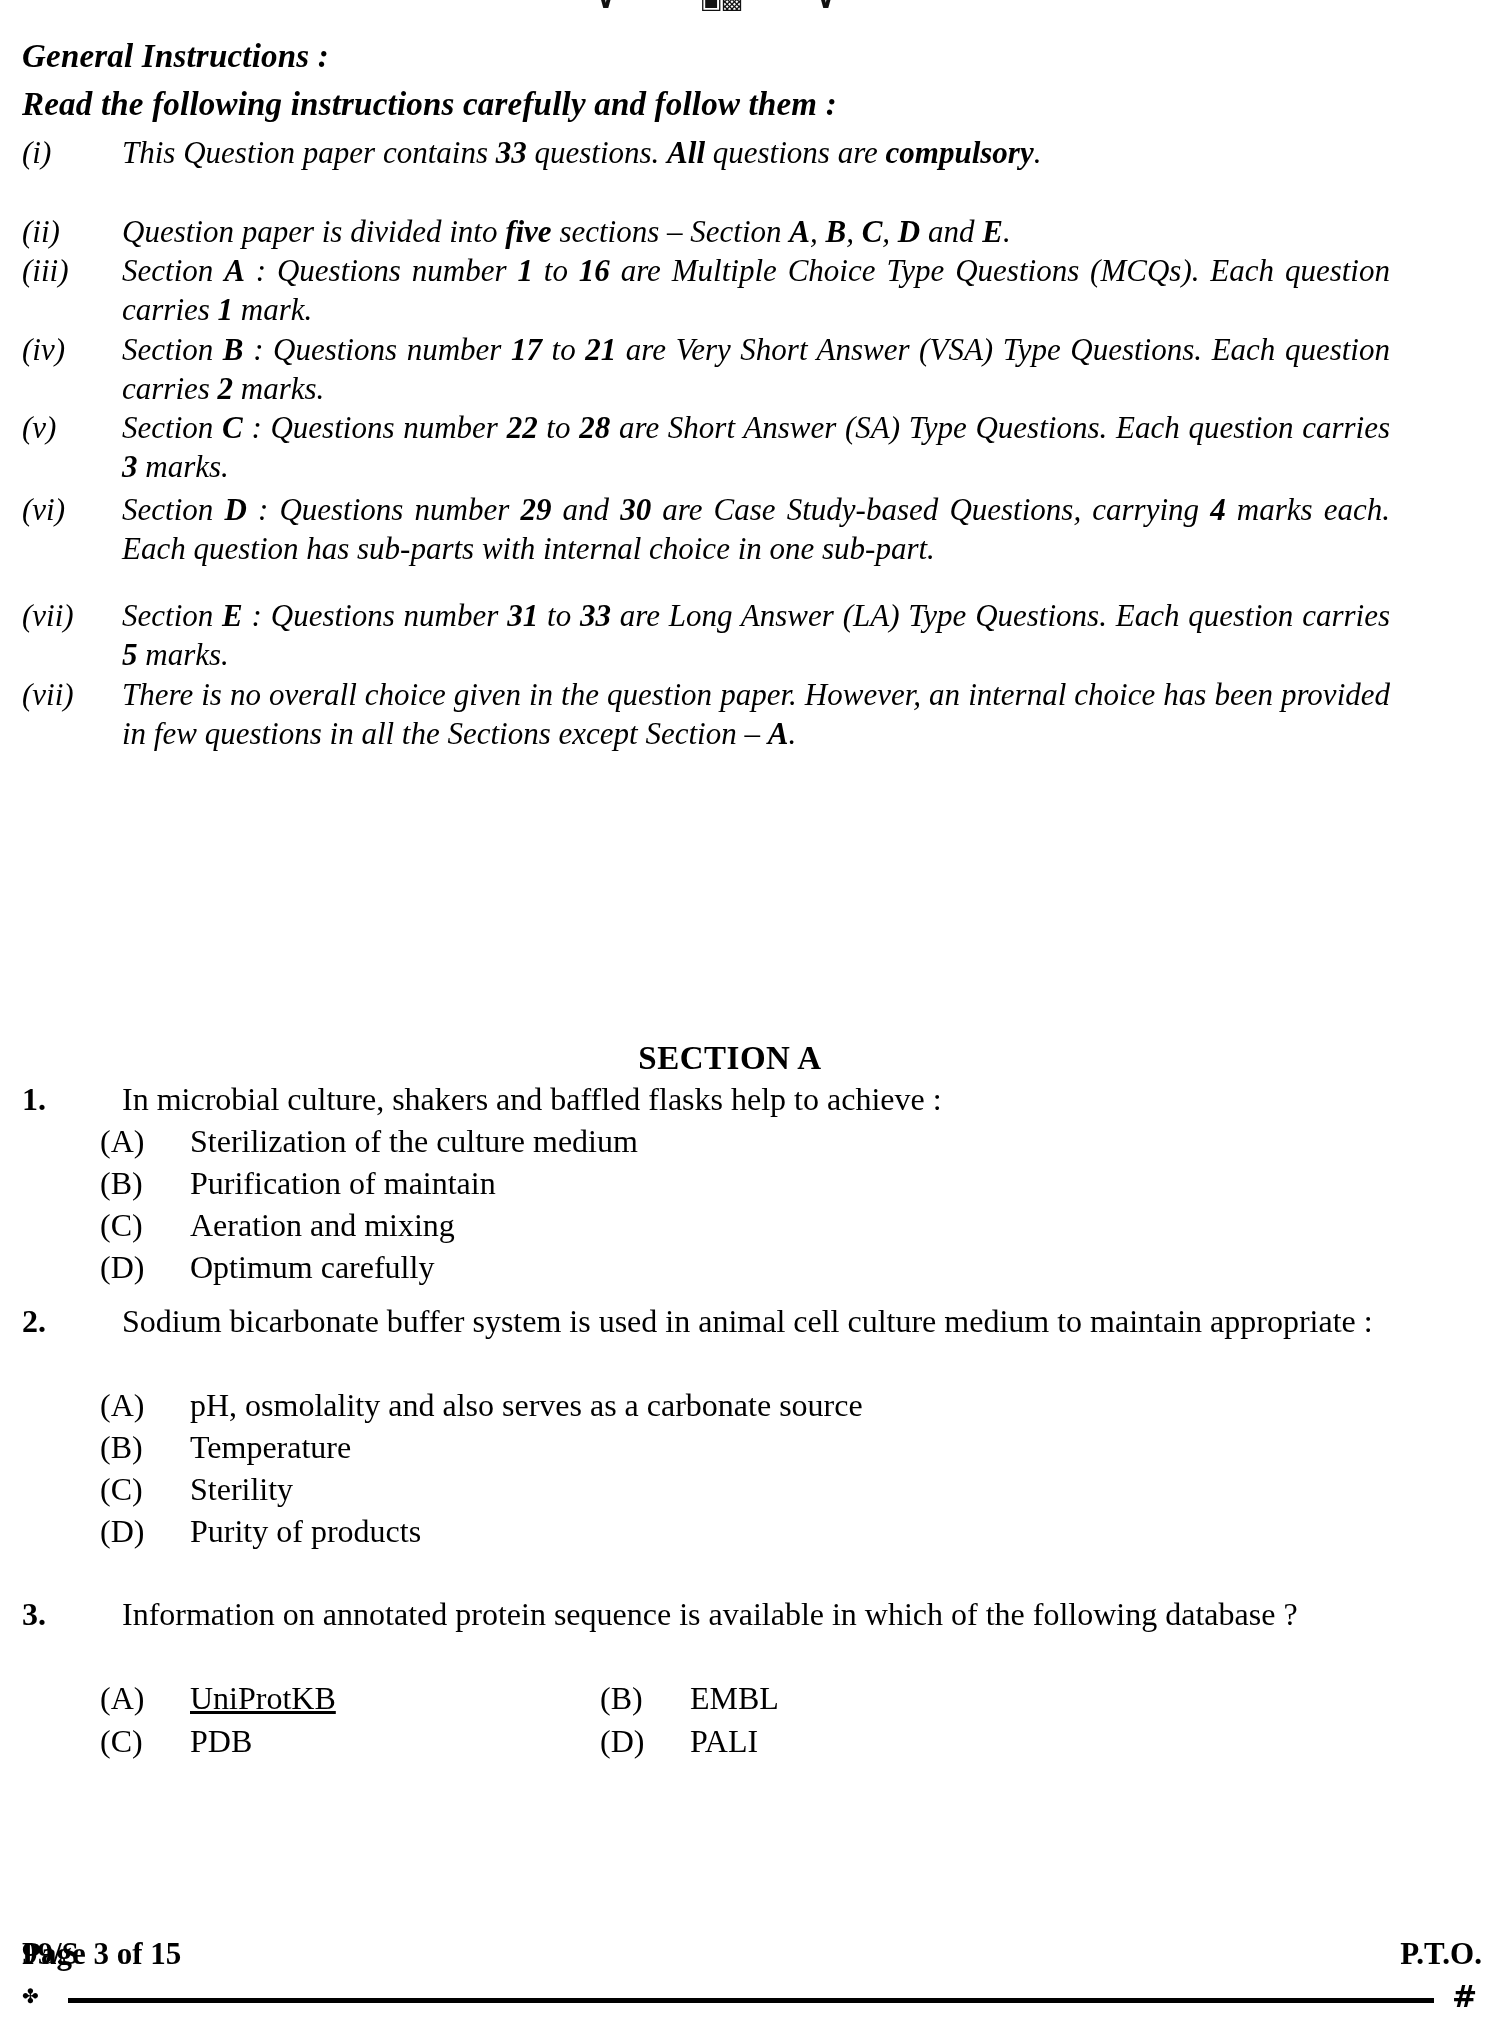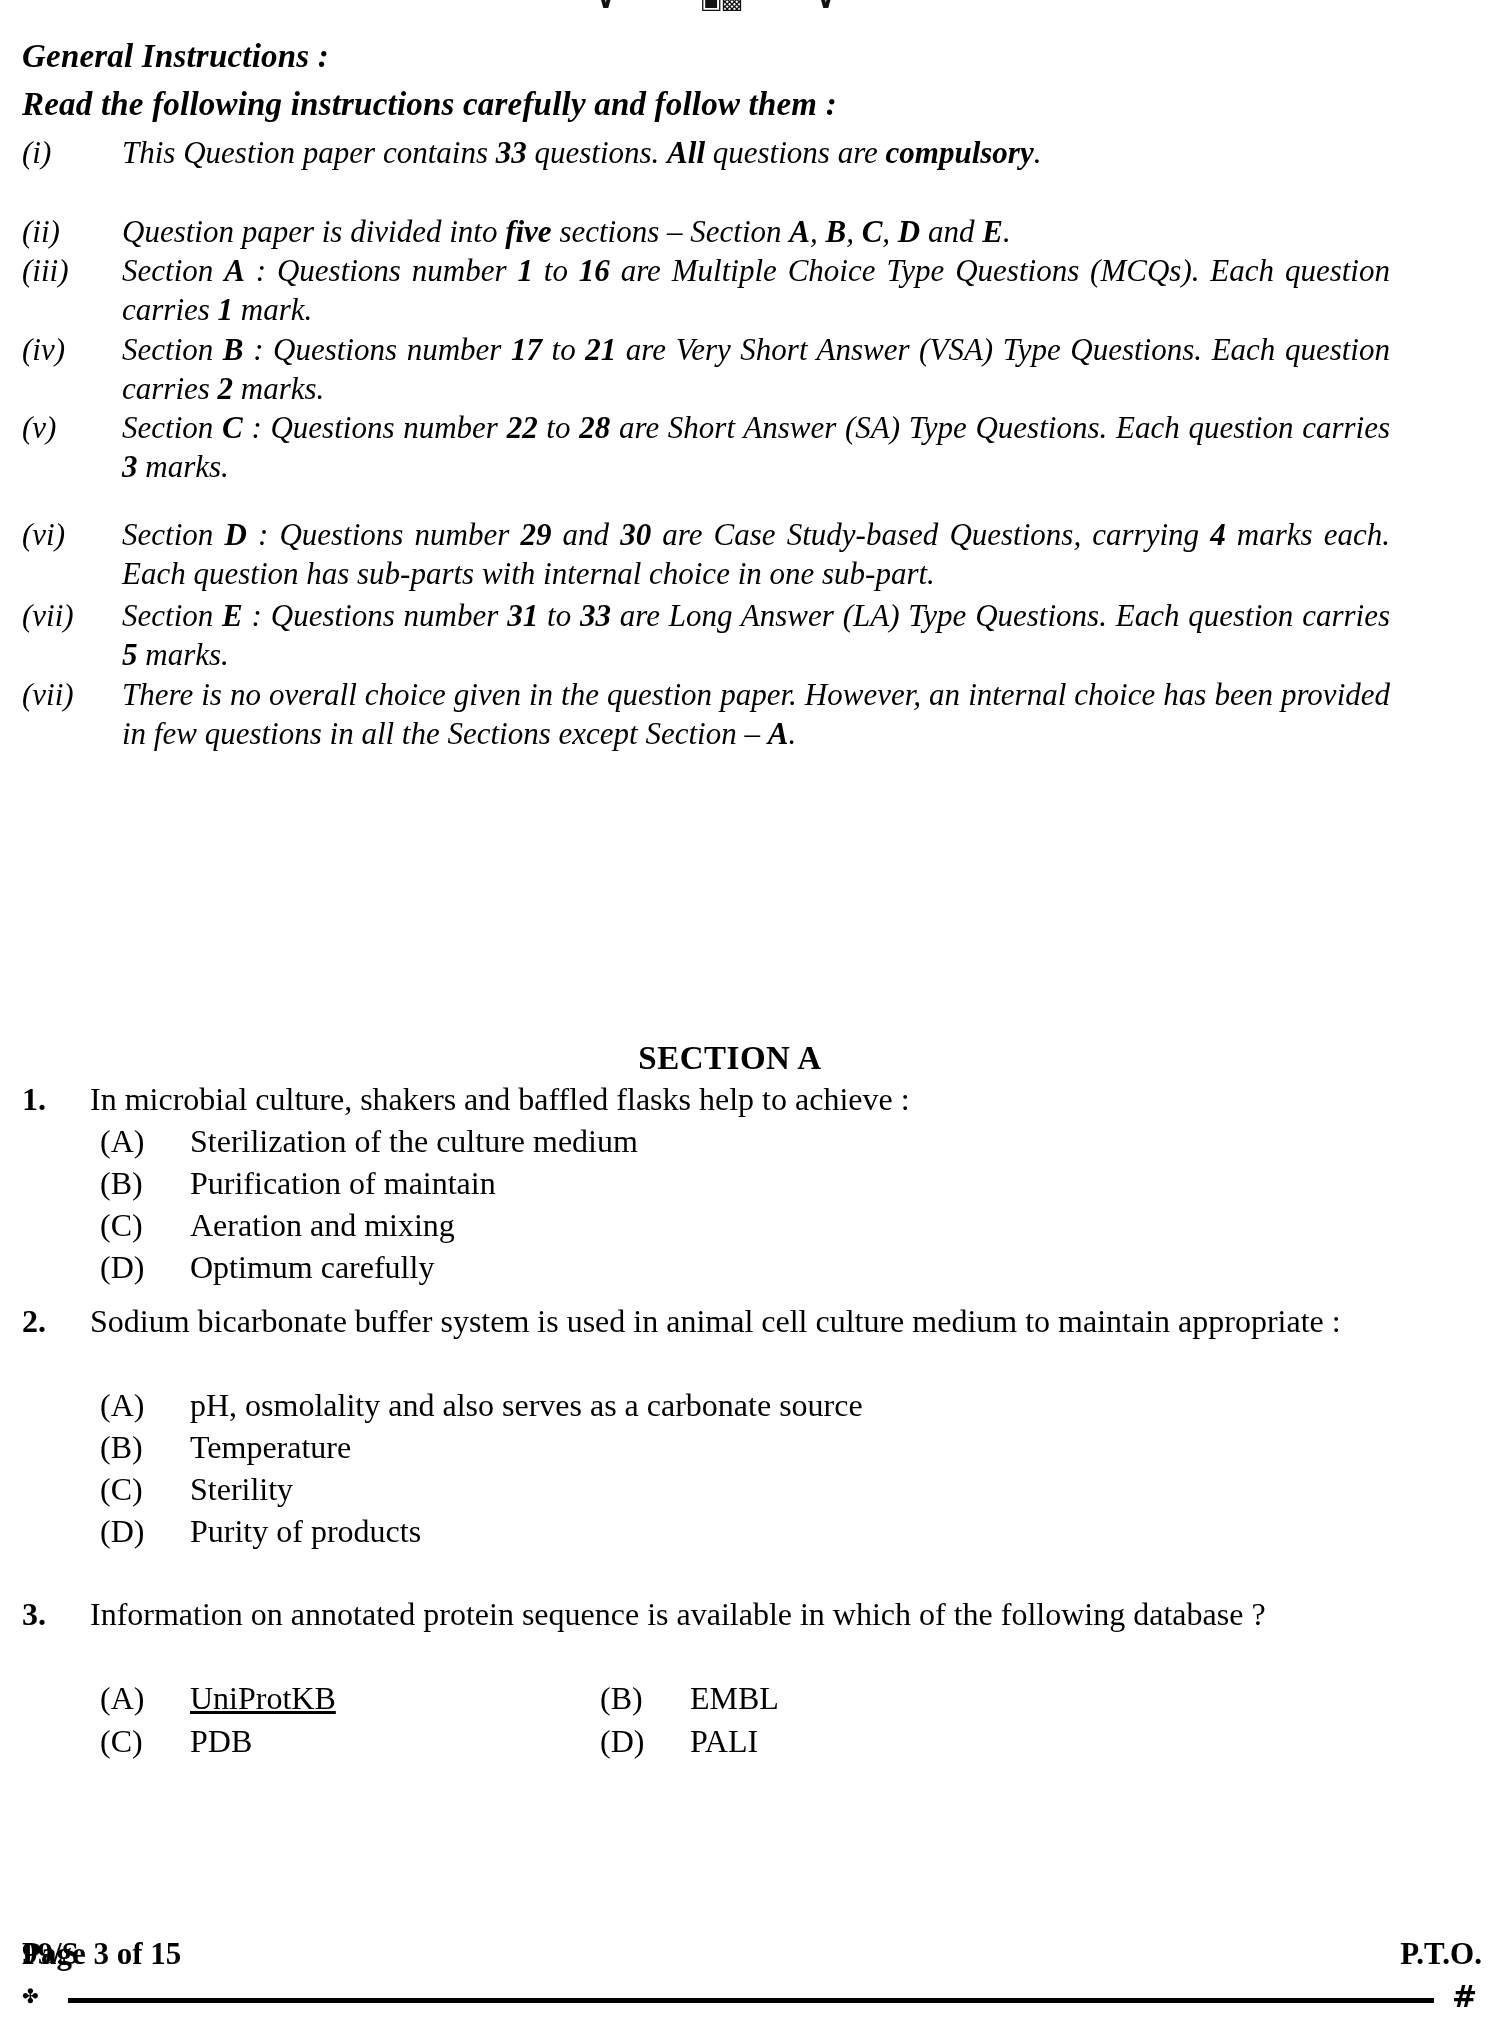--- a/index.html
+++ b/index.html
@@ -112,21 +112,21 @@
   }
   .question .qnum {
     position: absolute;
     left: 0;
     top: 0;
     width: 70px;
     font-weight: bold;
     font-size: 32px;
   }
   .question .qtext {
-    margin-left: 68px;
+    margin-left: 100px;
     display: block;
     text-align: justify;
     text-justify: inter-word;
   }
   .question .qtext.no-just { text-align: left; }
 
   .option {
     position: absolute;
     left: 100px;
     font-size: 32px;
@@ -218,21 +218,21 @@
           <span class="body">Section <b>A</b> : Questions number <b>1</b> to <b>16</b> are Multiple Choice Type Questions (MCQs). Each question carries <b>1</b> mark.</span>
         </div>
         <div class="instr" style="top: 330px;">
           <span class="rn">(iv)</span>
           <span class="body">Section <b>B</b> : Questions number <b>17</b> to <b>21</b> are Very Short Answer (VSA) Type Questions. Each question carries <b>2</b> marks.</span>
         </div>
         <div class="instr" style="top: 408px;">
           <span class="rn">(v)</span>
           <span class="body">Section <b>C</b> : Questions number <b>22</b> to <b>28</b> are Short Answer (SA) Type Questions. Each question carries <b>3</b> marks.</span>
         </div>
-        <div class="instr" style="top: 515px;">
+        <div class="instr" style="top: 490px;">
           <span class="rn">(vi)</span>
           <span class="body">Section <b>D</b> : Questions number <b>29</b> and <b>30</b> are Case Study-based Questions, carrying <b>4</b> marks each. Each question has sub-parts with internal choice in one sub-part.</span>
         </div>
         <div class="instr" style="top: 596px;">
           <span class="rn">(vii)</span>
           <span class="body">Section <b>E</b> : Questions number <b>31</b> to <b>33</b> are Long Answer (LA) Type Questions. Each question carries <b>5</b> marks.</span>
         </div>
         <div class="instr" style="top: 675px;">
           <span class="rn">(vii)</span>
           <span class="body">There is no overall choice given in the question paper. However, an internal choice has been provided in few questions in all the Sections except Section – <b>A</b>.</span>

